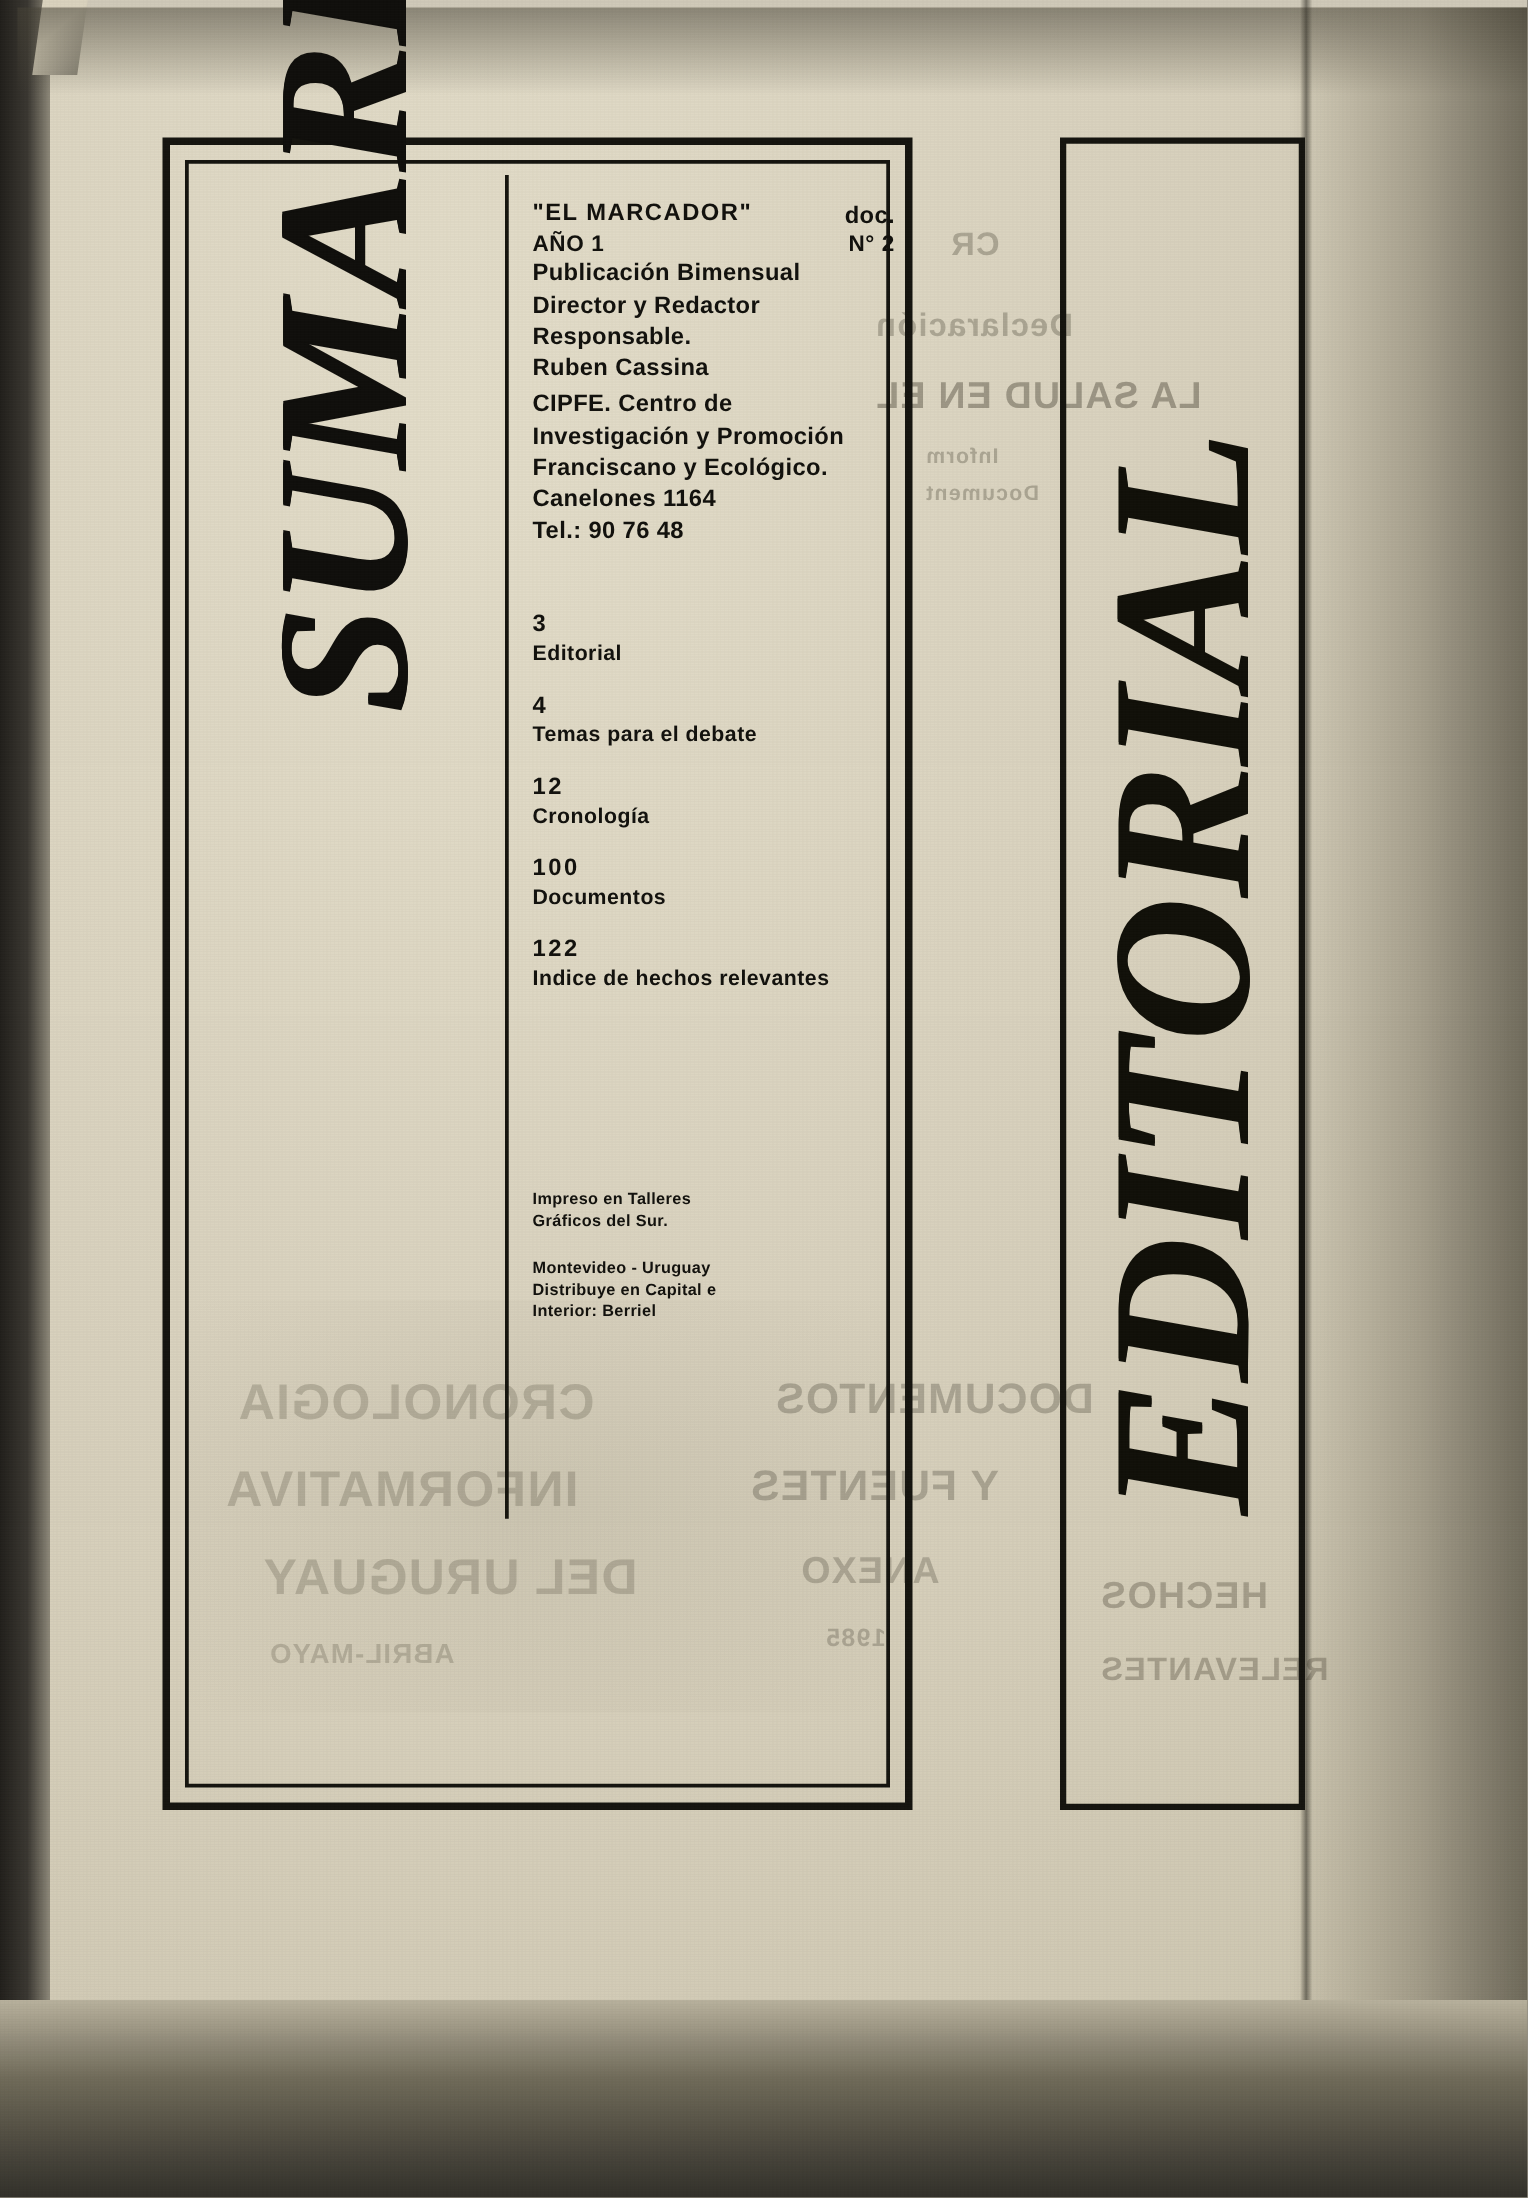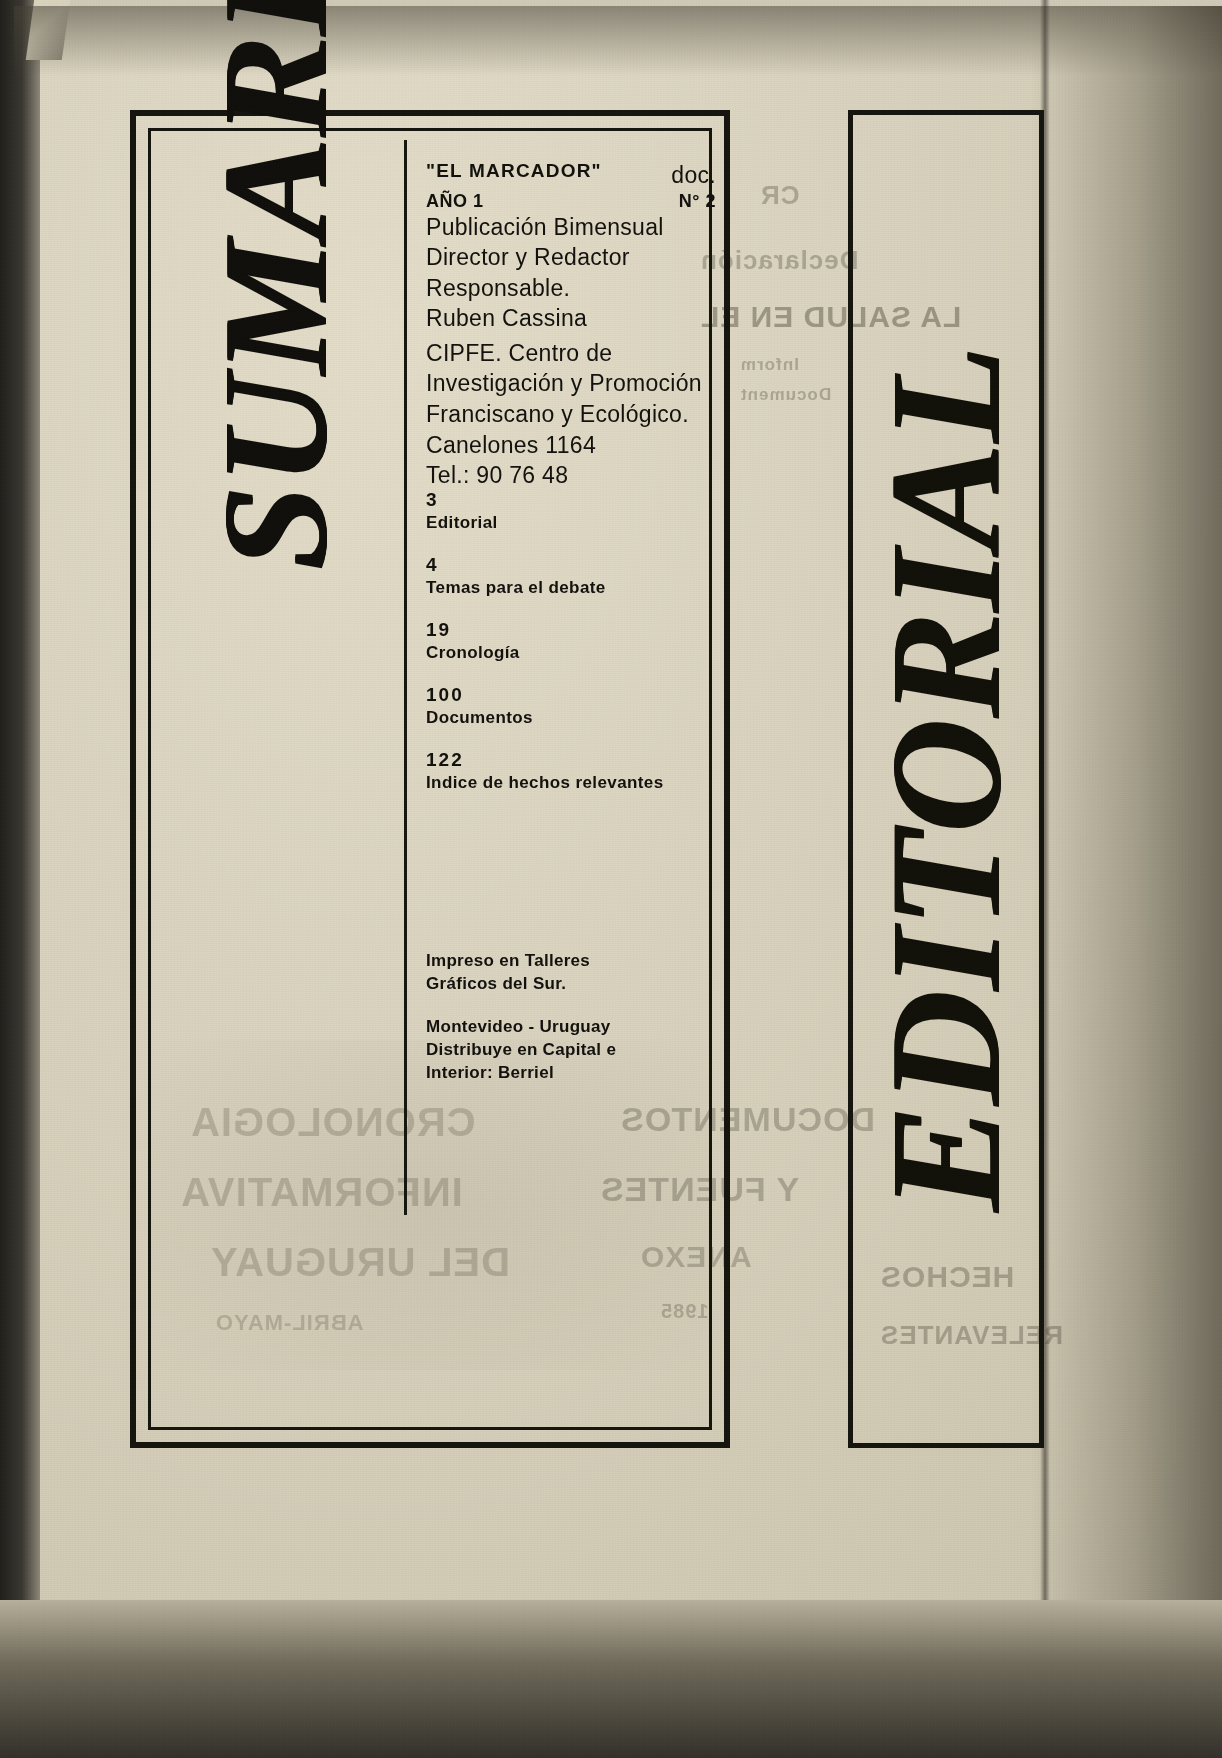--- a/index.html
+++ b/index.html
@@ -138,22 +138,22 @@
 
   
   .masthead {
     position: absolute;
     left: 426px;
     top: 160px;
     width: 290px;
     color: #12110d;
   }
   .m-line {
-    font-size: 23px;
-    font-weight: 400;
+    font-size: 19px;
+    font-weight: 700;
     line-height: 1.33;
     letter-spacing: .3px;
     white-space: pre;
   }
   .m-title {
     font-size: 19px;
     font-weight: 700;
     letter-spacing: 1.2px;
   }
   .m-row {
@@ -188,21 +188,21 @@
 
   .imprint {
     position: absolute;
     left: 426px;
     top: 950px;
     width: 300px;
     color: #12110d;
   }
   .imprint p {
     margin: 0 0 20px 0;
-    font-size: 17px;
+    font-size: 13px;
     font-weight: 700;
     line-height: 1.35;
     letter-spacing: .3px;
   }
   .imprint .justify {
     text-align: justify;
   }
 
   
   .editorial-frame {
@@ -343,21 +343,21 @@
   <div class="toc">
     <div class="toc-item">
       <div class="toc-num">3</div>
       <div class="toc-label">Editorial</div>
     </div>
     <div class="toc-item">
       <div class="toc-num">4</div>
       <div class="toc-label">Temas para el debate</div>
     </div>
     <div class="toc-item">
-      <div class="toc-num">19</div>
+      <div class="toc-num">12</div>
       <div class="toc-label">Cronología</div>
     </div>
     <div class="toc-item">
       <div class="toc-num">100</div>
       <div class="toc-label">Documentos</div>
     </div>
     <div class="toc-item">
       <div class="toc-num">122</div>
       <div class="toc-label">Indice de hechos relevantes</div>
     </div>

